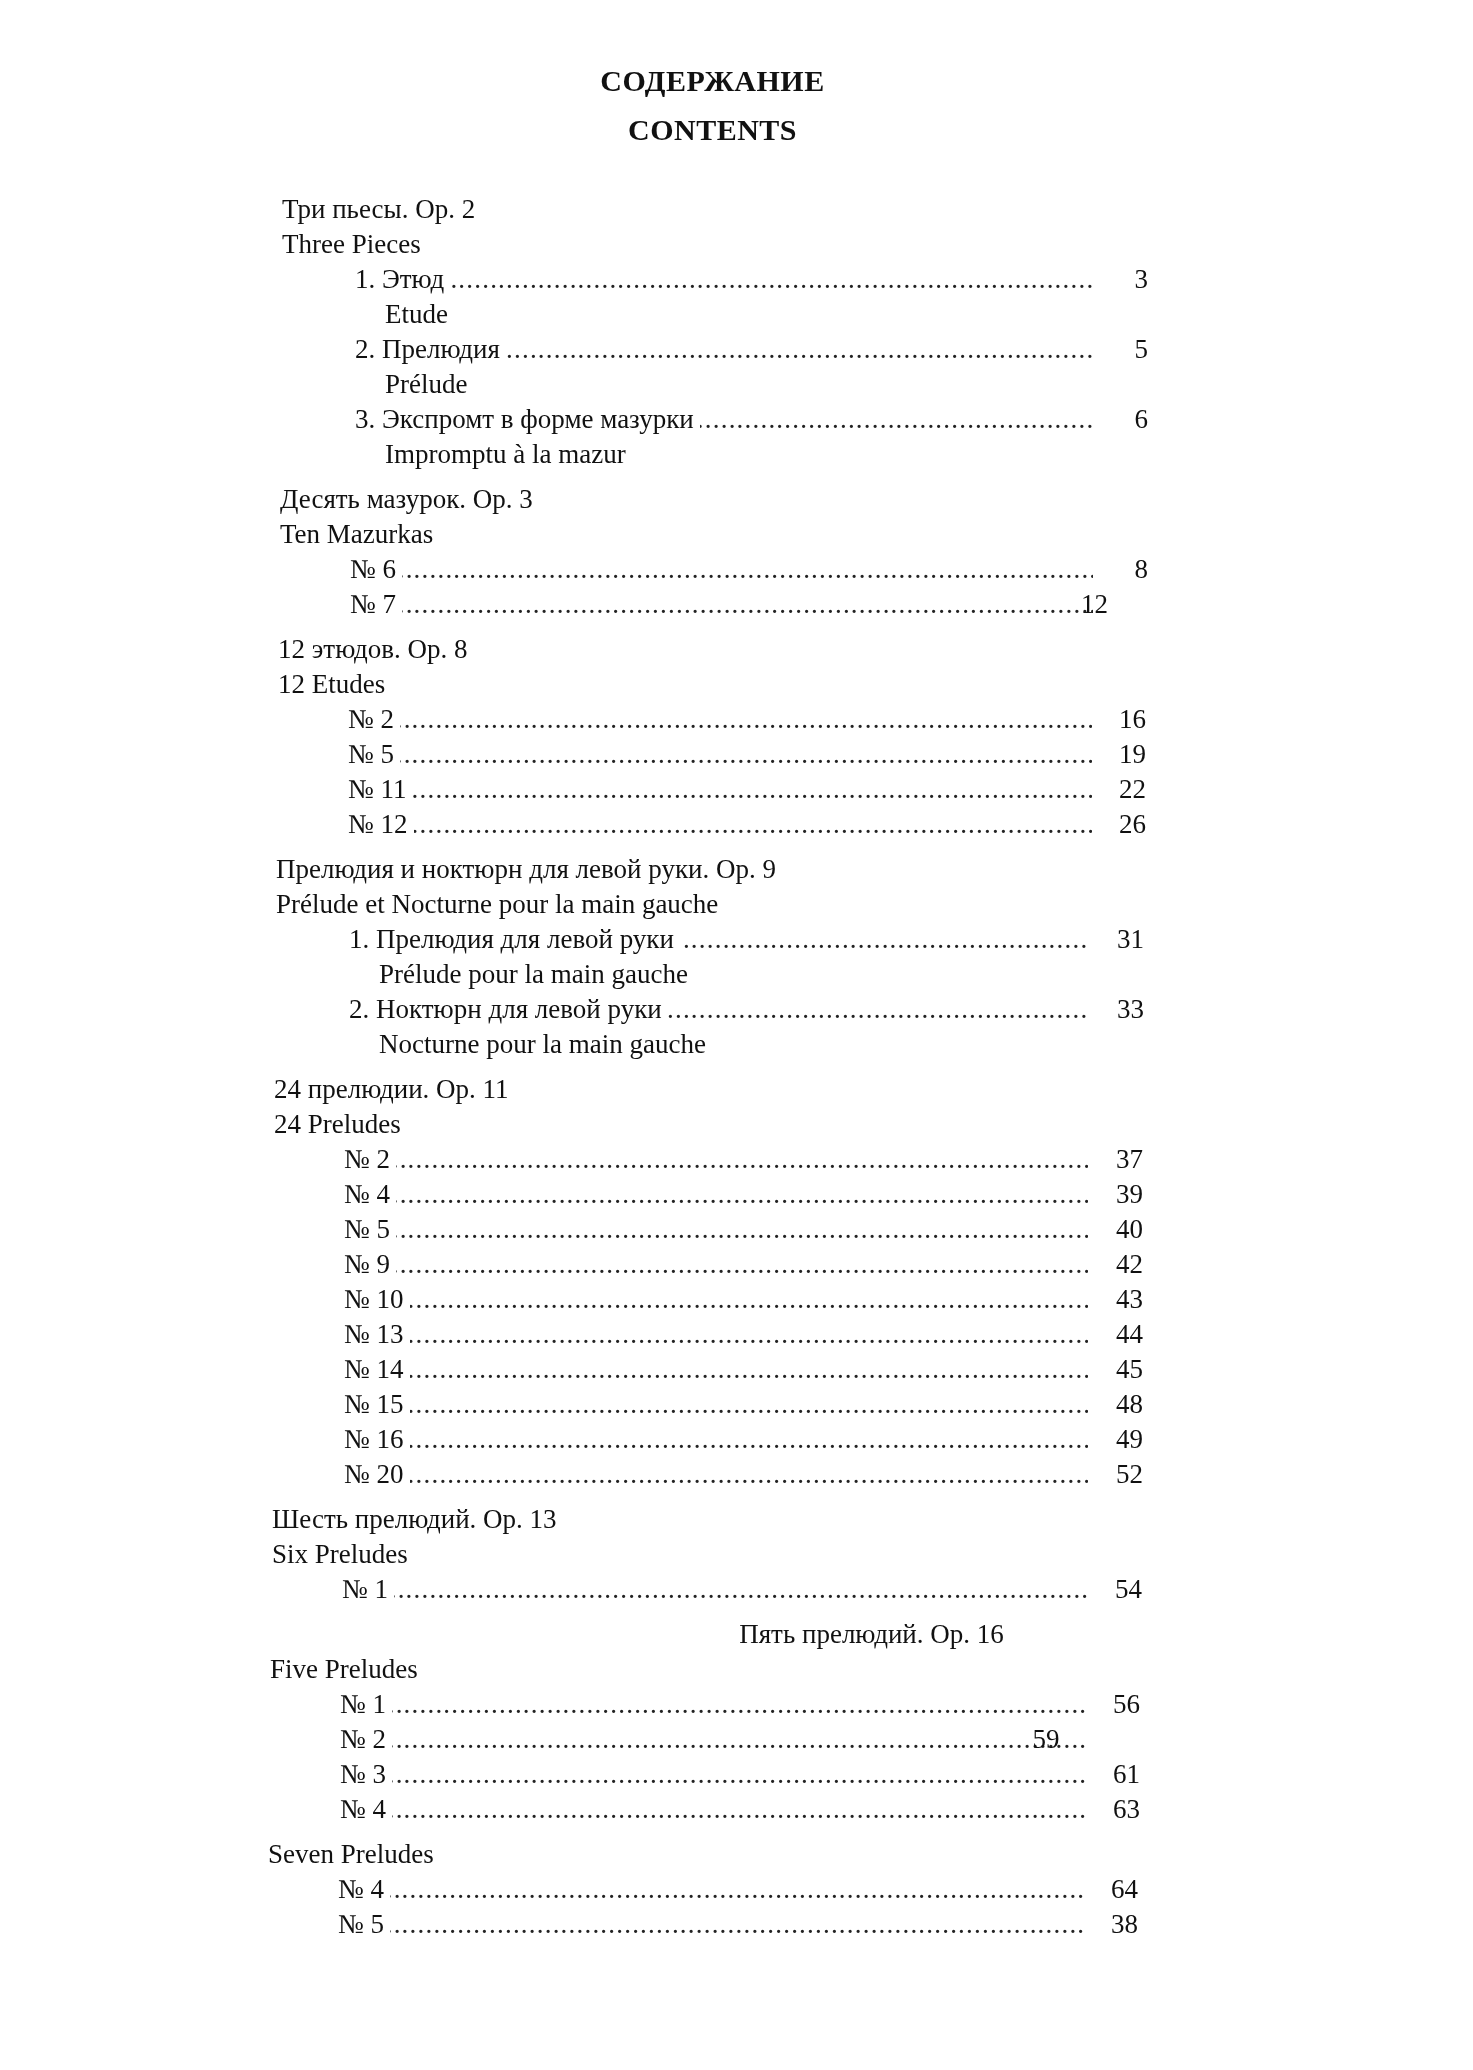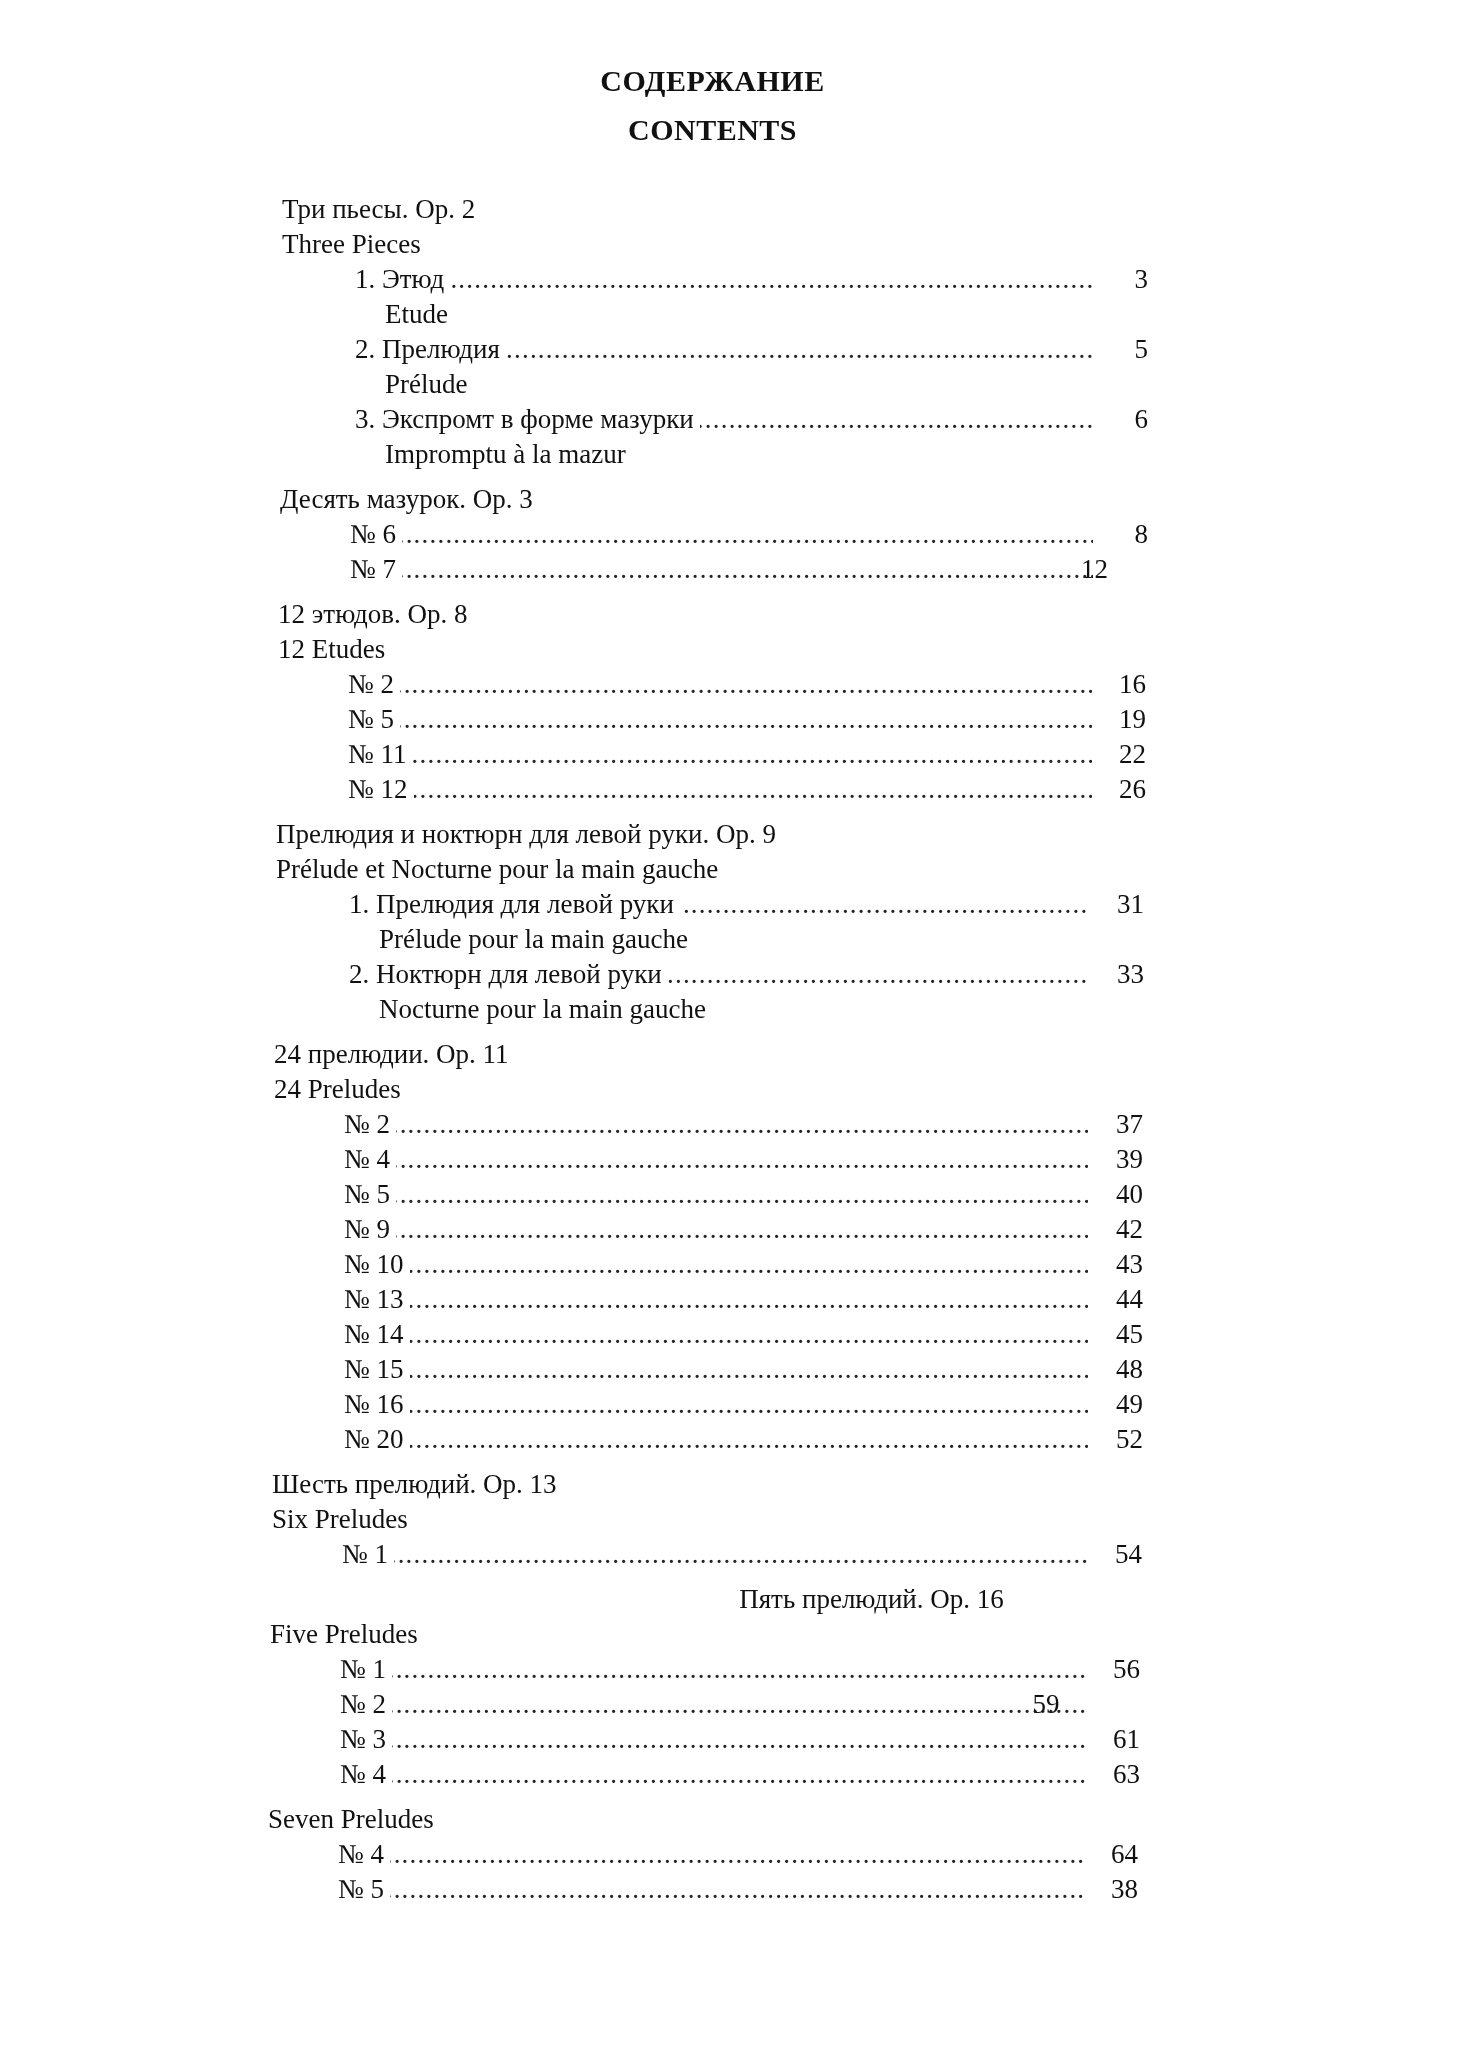--- a/index.html
+++ b/index.html
@@ -47,20 +47,21 @@
           <div class="entry">
         <span class="dots" style="left: 355px; width: 738px;">............................................................................................................................................................................................................................................................................................................</span>
         <span class="label" style="left: 355px;">3. Экспромт в форме мазурки</span>
         <span class="page-num" style="left: 1088px;">6</span>
       </div>
           <div class="sub-en" style="padding-left: 385px;">Impromptu à la mazur</div>
         </div>
       </div>
       <div class="section">
         <div class="sec-line" style="padding-left: 280px;">Десять мазурок. Op. 3</div>
+        <div class="sec-line" style="padding-left: 280px;">Ten Mazurkas</div>
         <div class="entries">
           <div class="entry">
         <span class="dots" style="left: 350px; width: 743px;">............................................................................................................................................................................................................................................................................................................</span>
         <span class="label" style="left: 350px;">№ 6</span>
         <span class="page-num" style="left: 1088px;">8</span>
       </div>
           <div class="entry">
         <span class="dots" style="left: 350px; width: 743px;">............................................................................................................................................................................................................................................................................................................</span>
         <span class="label" style="left: 350px;">№ 7</span>
         <span class="page-num" style="left: 1048px;">12</span>

